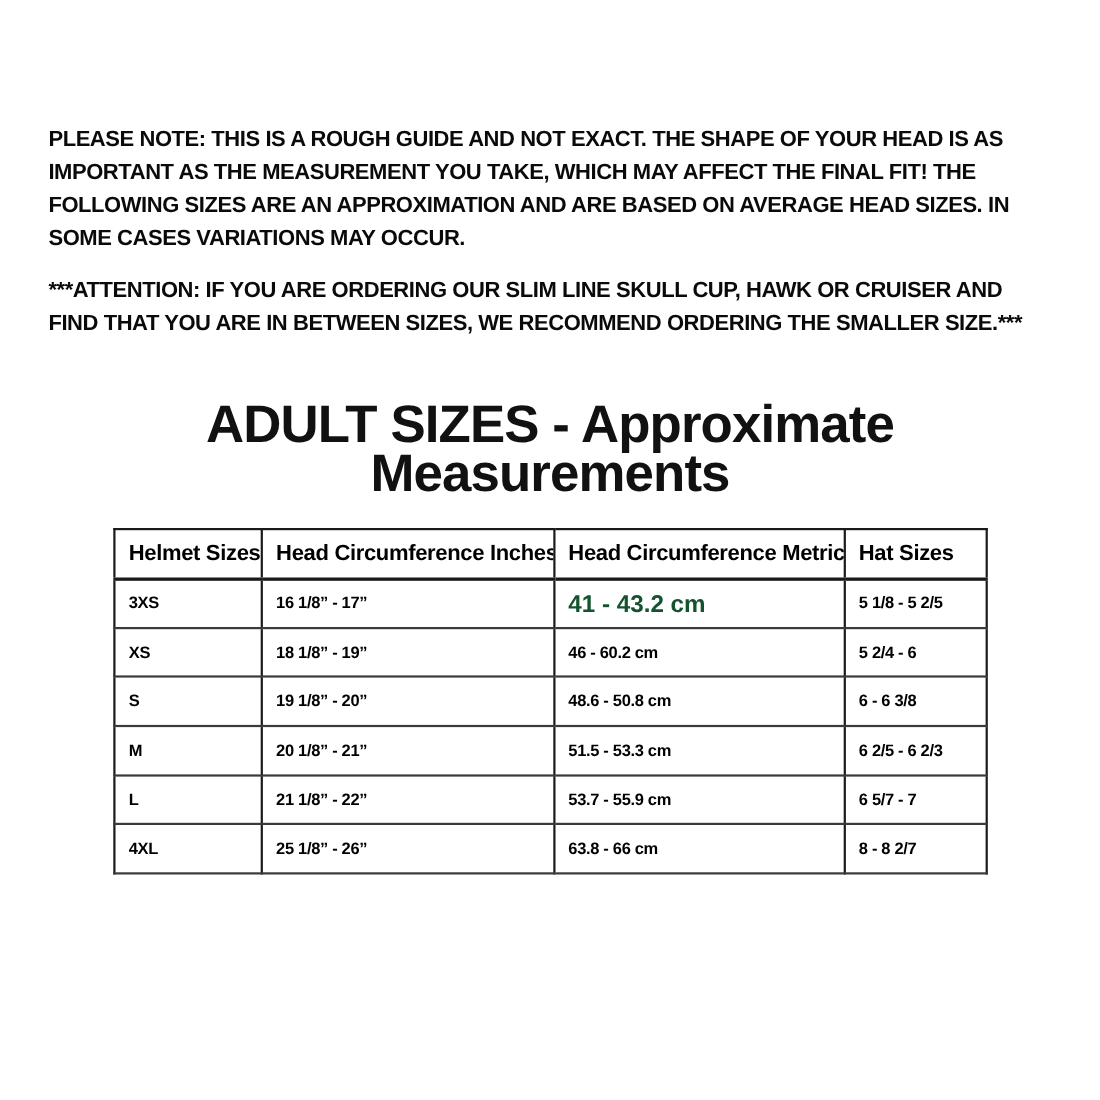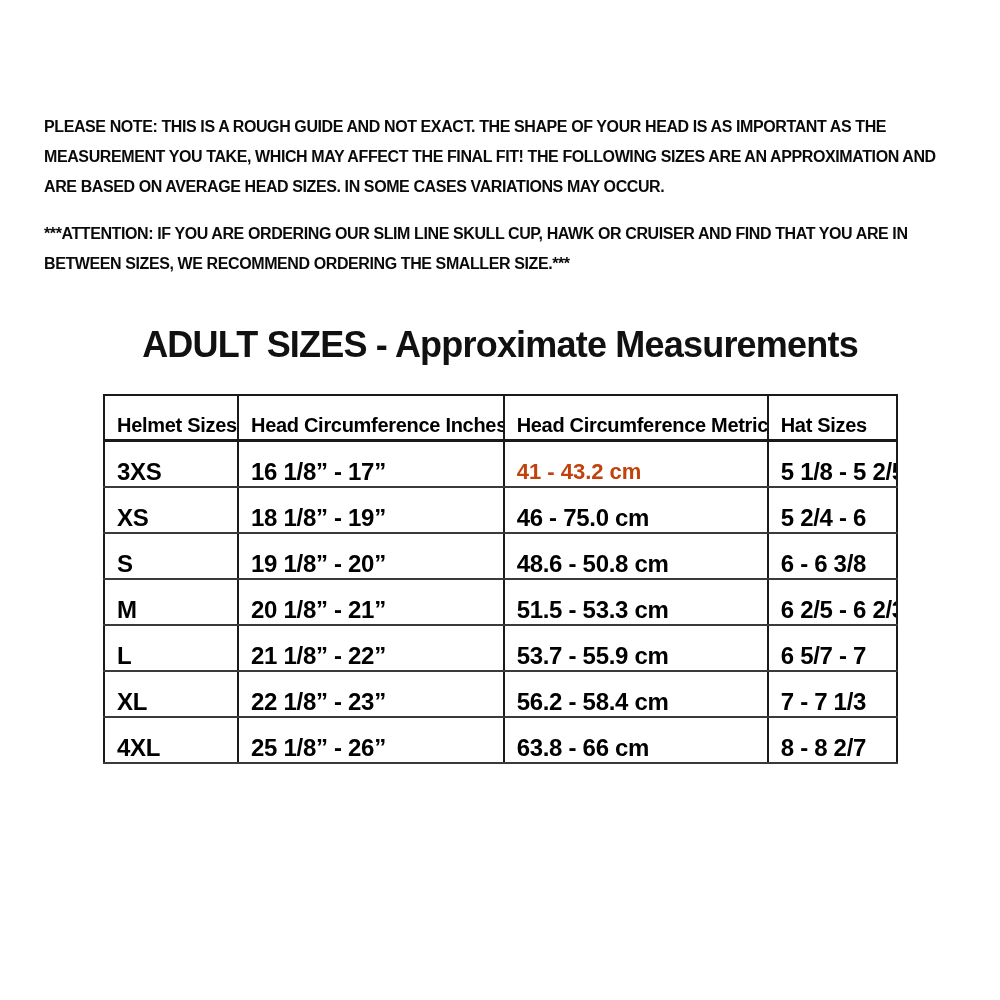--- a/index.html
+++ b/index.html
@@ -8,77 +8,77 @@
     font-family: "Liberation Sans", sans-serif;
     color: #000000;
   }
   .page {
     width: 1000px;
     height: 1000px;
     padding: 112px 42px 0 44px;
   }
   .notice {
     width: 916px;
-    font-size: 16px;
+    font-size: 20px;
     font-weight: 700;
     line-height: 30px;
     letter-spacing: -0.4px;
     color: #0a0a0a;
   }
   .notice + .notice {
     margin-top: 17px;
   }
   .page-title {
-    margin-top: 44px;
+    margin-top: 56px;
     width: 912px;
     text-align: center;
-    font-size: 36px;
+    font-size: 48px;
     font-weight: 700;
     letter-spacing: -0.8px;
     line-height: 44px;
     color: #111111;
   }
   .size-table {
     margin-top: 27px;
     margin-left: 59px;
     width: 795px;
     border-collapse: collapse;
     table-layout: fixed;
   }
   .size-table col.c-helmet { width: 16.9%; }
   .size-table col.c-inches { width: 33.5%; }
   .size-table col.c-metric { width: 33.3%; }
   .size-table col.c-hat    { width: 16.3%; }
   .size-table th, .size-table td {
     border: 2px solid #1a1a1a;
     text-align: left;
     vertical-align: middle;
-    padding: 16px 0 0 12px;
+    padding: 0 0 0 12px;
     white-space: nowrap;
     overflow: hidden;
   }
   .size-table thead th {
     height: 45px;
     font-size: 20px;
     font-weight: 700;
     letter-spacing: -0.3px;
     border-bottom-width: 3px;
   }
   .size-table tbody td {
     height: 44.7px;
-    font-size: 24px;
+    font-size: 15px;
     font-weight: 700;
     letter-spacing: -0.3px;
     border-top-color: #3a3a3a;
     border-bottom-color: #3a3a3a;
   }
   .size-table tbody td.emph {
     font-size: 22px;
     letter-spacing: 0;
-    color: #c2410c;
+    color: #14532d;
   }
 </style>
 </head>
 <body>
 
 <div class="page">
 
   <p class="notice">PLEASE NOTE: THIS IS A ROUGH GUIDE AND NOT EXACT. THE SHAPE OF YOUR HEAD IS AS IMPORTANT AS THE MEASUREMENT YOU TAKE, WHICH MAY AFFECT THE FINAL FIT! THE FOLLOWING SIZES ARE AN APPROXIMATION AND ARE BASED ON AVERAGE HEAD SIZES. IN SOME CASES VARIATIONS MAY OCCUR.</p>
 
   <p class="notice">***ATTENTION: IF YOU ARE ORDERING OUR SLIM LINE SKULL CUP, HAWK OR CRUISER AND FIND THAT YOU ARE IN BETWEEN SIZES, WE RECOMMEND ORDERING THE SMALLER SIZE.***</p>
@@ -103,21 +103,21 @@
     <tbody>
       <tr>
         <td>3XS</td>
         <td>16 1/8” - 17”</td>
         <td class="emph">41 - 43.2 cm</td>
         <td>5 1/8 - 5 2/5</td>
       </tr>
       <tr>
         <td>XS</td>
         <td>18 1/8” - 19”</td>
-        <td>46 - 75.0 cm</td>
+        <td>46 - 60.2 cm</td>
         <td>5 2/4 - 6</td>
       </tr>
       <tr>
         <td>S</td>
         <td>19 1/8” - 20”</td>
         <td>48.6 - 50.8 cm</td>
         <td>6 - 6 3/8</td>
       </tr>
       <tr>
         <td>M</td>
@@ -125,26 +125,20 @@
         <td>51.5 - 53.3 cm</td>
         <td>6 2/5 - 6 2/3</td>
       </tr>
       <tr>
         <td>L</td>
         <td>21 1/8” - 22”</td>
         <td>53.7 - 55.9 cm</td>
         <td>6 5/7 - 7</td>
       </tr>
       <tr>
-        <td>XL</td>
-        <td>22 1/8” - 23”</td>
-        <td>56.2 - 58.4 cm</td>
-        <td>7 - 7 1/3</td>
-      </tr>
-      <tr>
         <td>4XL</td>
         <td>25 1/8” - 26”</td>
         <td>63.8 - 66 cm</td>
         <td>8 - 8 2/7</td>
       </tr>
     </tbody>
   </table>
 
 </div>
 

